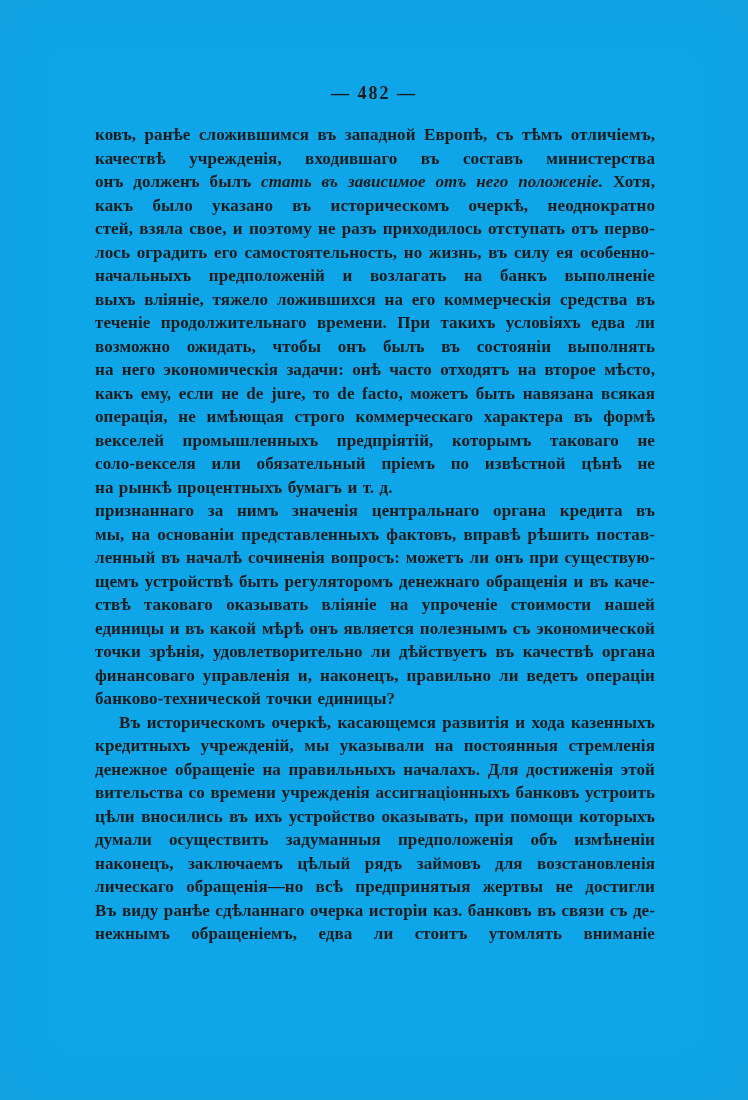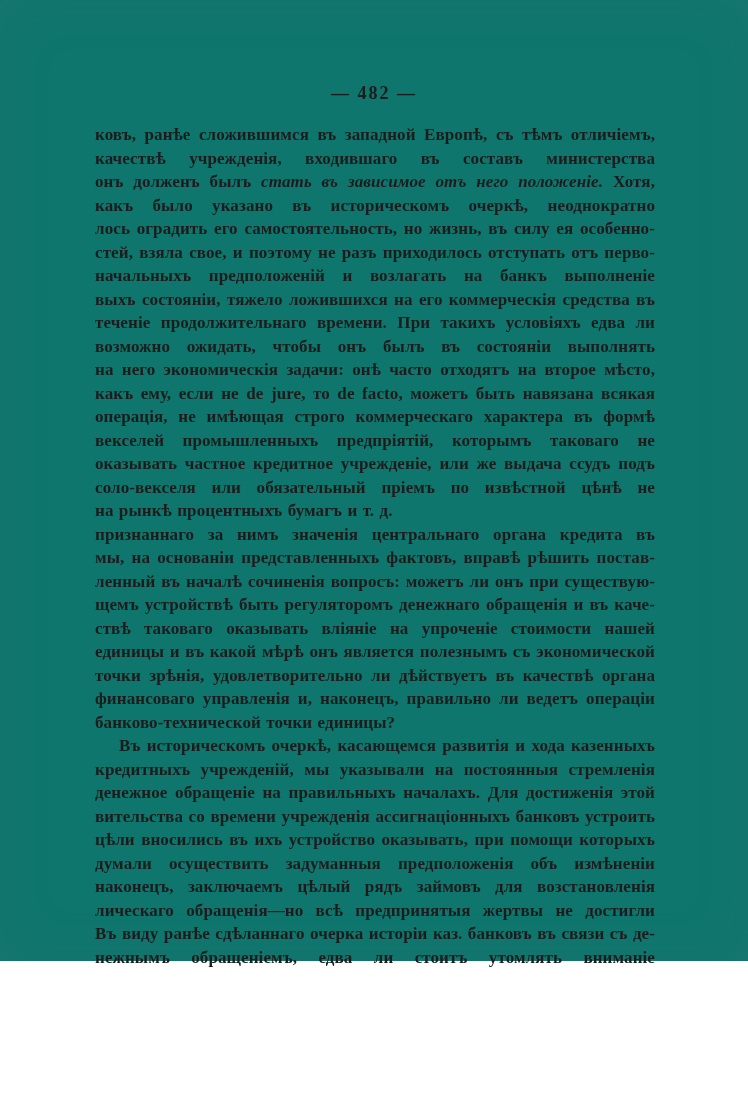--- a/index.html
+++ b/index.html
@@ -8,22 +8,22 @@
   }
   body {
     width: 748px;
     height: 1100px;
     overflow: hidden;
     font-family: "Liberation Serif", "DejaVu Serif", serif;
   }
   .page {
     position: relative;
     width: 748px;
-    height: 961px;
-    background: #0f766e;
+    height: 1100px;
+    background: #0ea5e9;
     box-shadow: inset 0 0 60px rgba(120,115,105,0.08);
     color: #1c1c1c;
   }
   .pageno {
     position: absolute;
     top: 83px;
     left: 0;
     width: 100%;
     text-align: center;
     font-size: 18px;
@@ -62,31 +62,30 @@
 </head>
 <body>
 
 <div class="page">
   <div class="pageno">— 482 —</div>
   <div class="textblock">
       <div class="line"><span>ковъ, ранѣе сложившимся въ западной Европѣ, съ тѣмъ отличіемъ, что въ</span></div>
       <div class="line"><span>качествѣ учрежденія, входившаго въ составъ министерства финансовъ,</span></div>
       <div class="line"><span>онъ долженъ былъ </span><em>стать въ зависимое отъ него положеніе.</em><span> Хотя,</span></div>
       <div class="line"><span>какъ было указано въ историческомъ очеркѣ, неоднократно предполага-</span></div>
+      <div class="line"><span>стей, взяла свое, и поэтому не разъ приходилось отступать отъ перво-</span></div>
       <div class="line"><span>лось оградить его самостоятельность, но жизнь, въ силу ея особенно-</span></div>
-      <div class="line"><span>стей, взяла свое, и поэтому не разъ приходилось отступать отъ перво-</span></div>
       <div class="line"><span>начальныхъ предположеній и возлагать на банкъ выполненіе финансо-</span></div>
-      <div class="line"><span>выхъ состояніи, тяжело ложившихся на его коммерческія средства въ</span></div>
+      <div class="line"><span>выхъ вліяніе, тяжело ложившихся на его коммерческія средства въ</span></div>
       <div class="line"><span>теченіе продолжительнаго времени. При такихъ условіяхъ едва ли было</span></div>
       <div class="line"><span>возможно ожидать, чтобы онъ былъ въ состояніи выполнять возложенныя</span></div>
       <div class="line"><span>на него экономическія задачи: онѣ часто отходятъ на второе мѣсто, такъ</span></div>
       <div class="line"><span>какъ ему, если не de jure, то de facto, можетъ быть навязана всякая</span></div>
       <div class="line"><span>операція, не имѣющая строго коммерческаго характера въ формѣ учета</span></div>
       <div class="line"><span>векселей промышленныхъ предпріятій, которымъ таковаго не рѣшается</span></div>
-      <div class="line"><span>оказывать частное кредитное учрежденіе, или же выдача ссудъ подъ</span></div>
       <div class="line"><span>соло-векселя или обязательный пріемъ по извѣстной цѣнѣ не идущихъ</span></div>
       <div class="line par-end"><span>на рынкѣ процентныхъ бумагъ и т. д.</span></div>
       <div class="line"><span>признаннаго за нимъ значенія центральнаго органа кредита въ Россіи,</span></div>
       <div class="line"><span>мы, на основаніи представленныхъ фактовъ, вправѣ рѣшить постав-</span></div>
       <div class="line"><span>ленный въ началѣ сочиненія вопросъ: можетъ ли онъ при существую-</span></div>
       <div class="line"><span>щемъ устройствѣ быть регуляторомъ денежнаго обращенія и въ каче-</span></div>
       <div class="line"><span>ствѣ таковаго оказывать вліяніе на упроченіе стоимости нашей денежной</span></div>
       <div class="line"><span>единицы и въ какой мѣрѣ онъ является полезнымъ съ экономической</span></div>
       <div class="line"><span>точки зрѣнія, удовлетворительно ли дѣйствуетъ въ качествѣ органа</span></div>
       <div class="line"><span>финансоваго управленія и, наконецъ, правильно ли ведетъ операціи съ</span></div>

